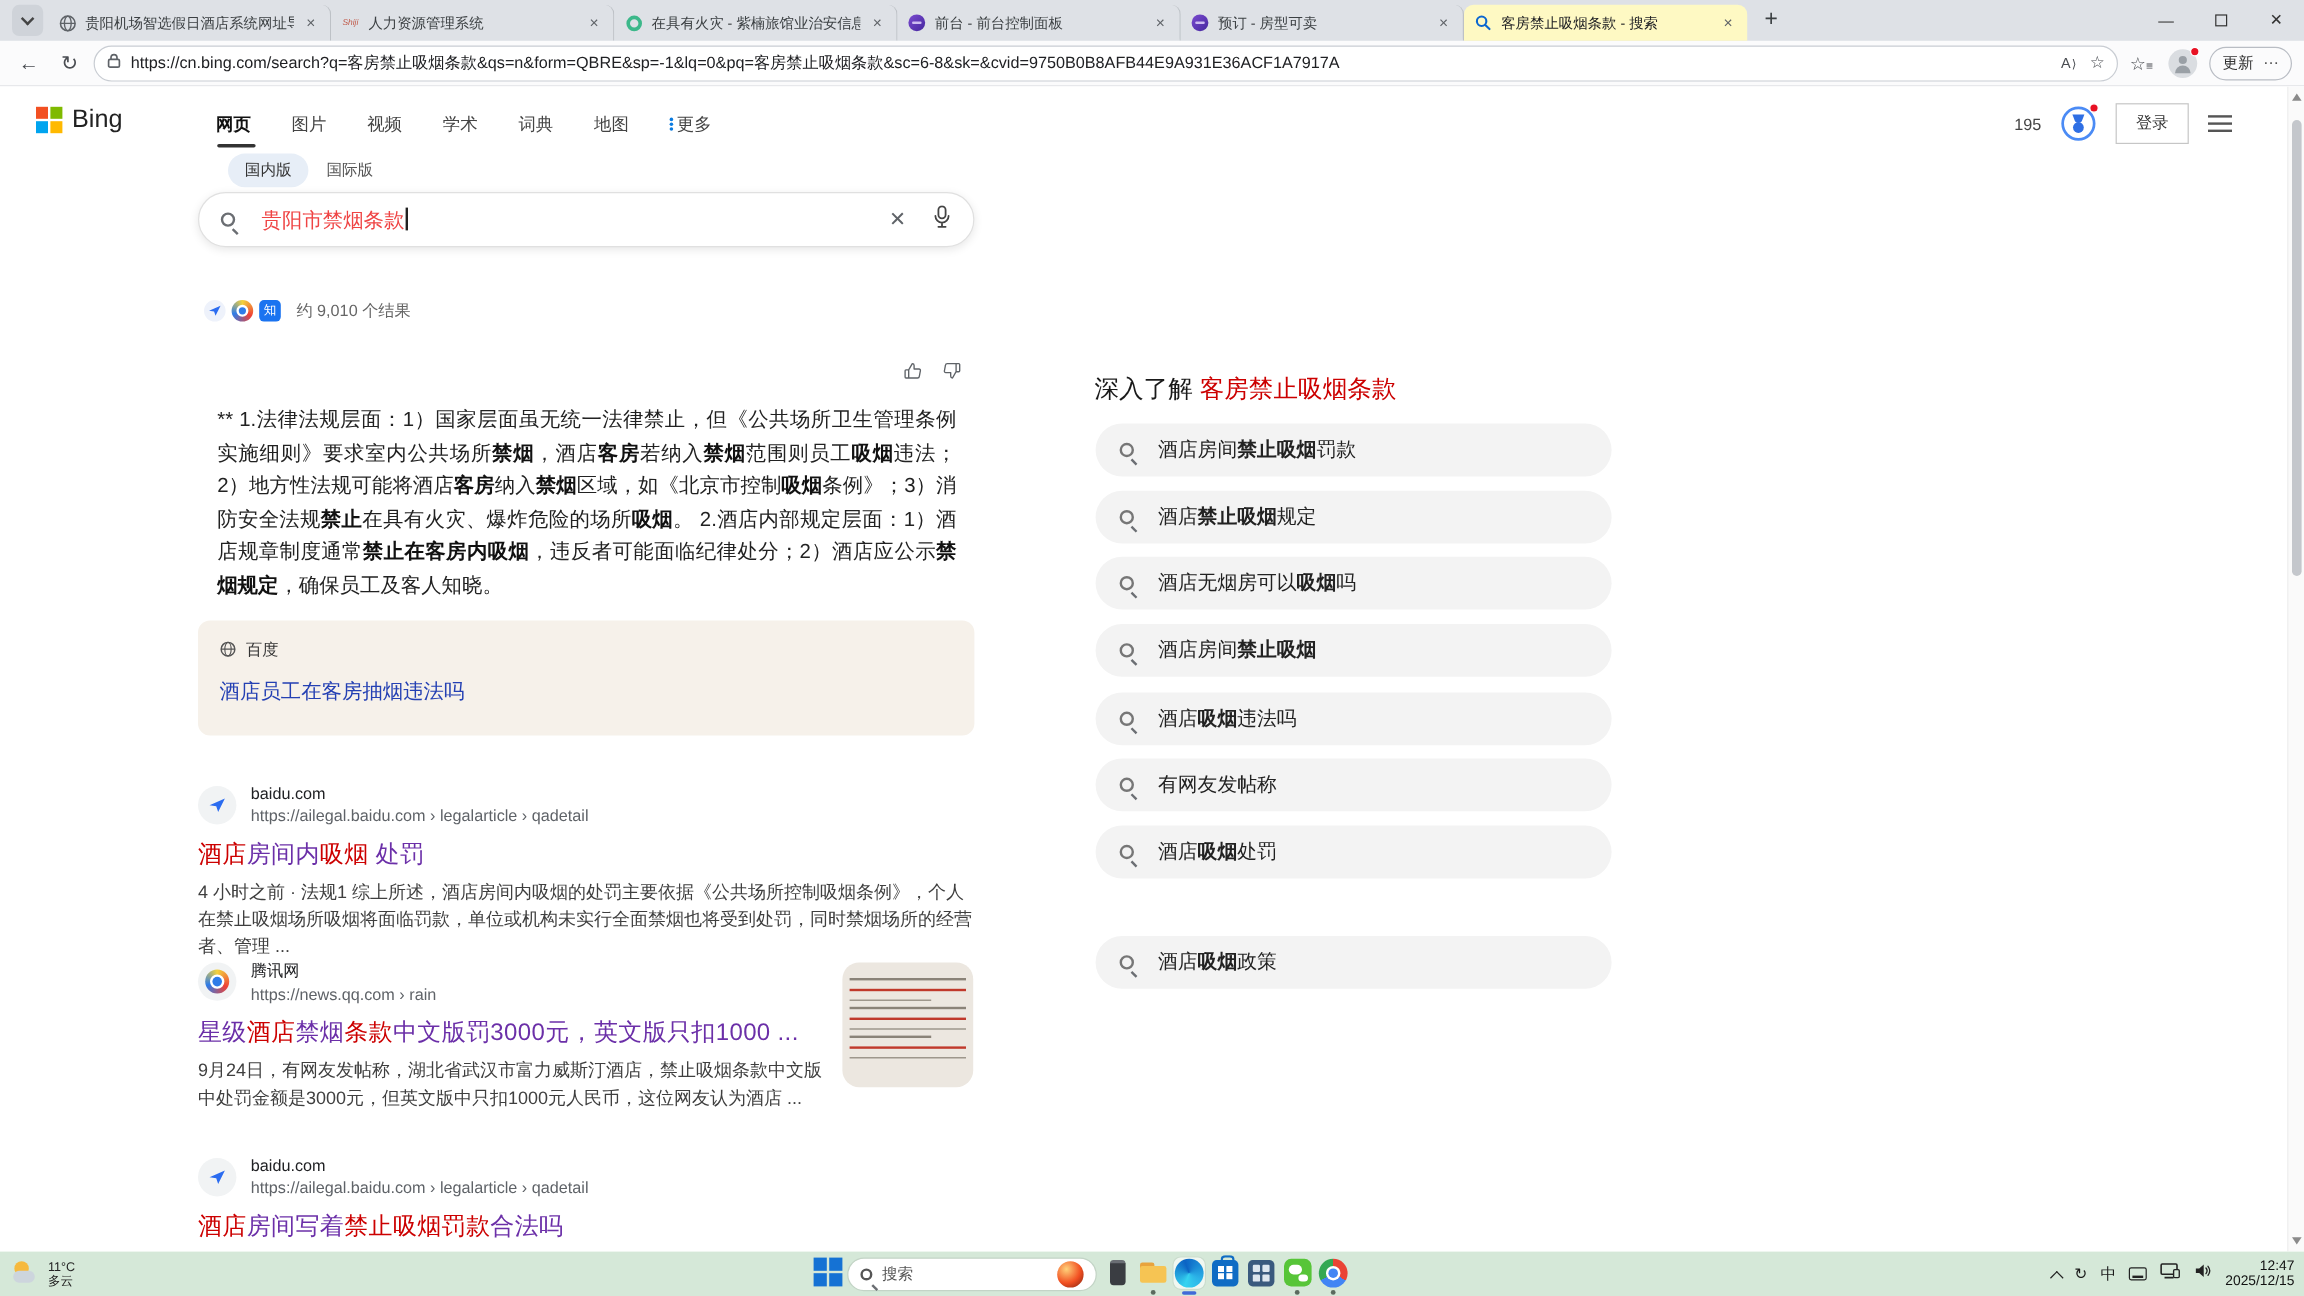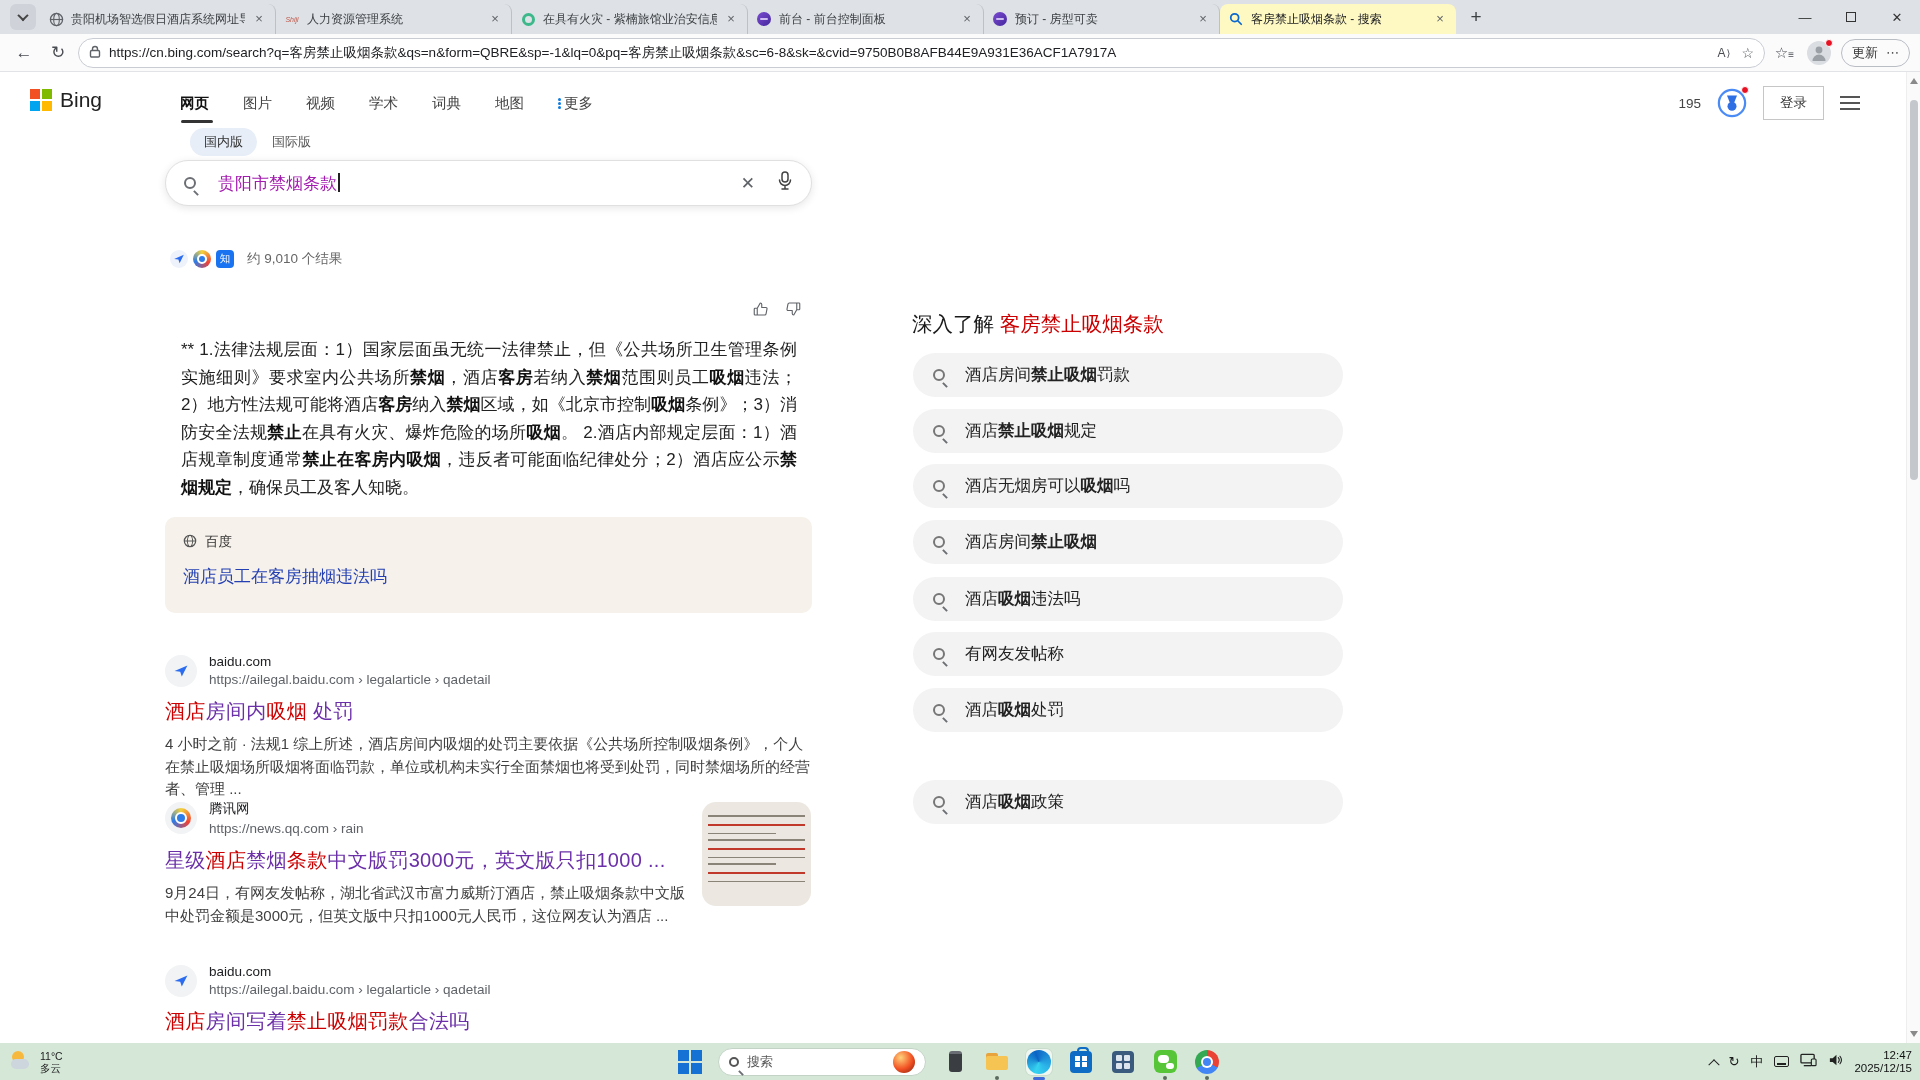--- a/index.html
+++ b/index.html
@@ -63,21 +63,21 @@
   .signin{border:1px solid #c6c6c6;background:#fff;font-size:13.5px;color:#333;padding:7px 16px;}
   .burger i{display:block;width:20px;height:2px;background:#555;margin:4px 0;}
 
   .regionpill{font-size:13px;color:#333;padding:5px 14px;border-radius:15px;}
   .regionpill.on{background:#e7eef7;}
   .regionpill.off{color:#555;}
 
   .searchbox{width:647px;height:46px;border:1px solid #e0e0e0;border-radius:23px;box-shadow:0 2px 8px rgba(0,0,0,.1);display:flex;align-items:center;padding:0 18px;background:#fff;}
   .mag{position:relative;width:12px;height:12px;border:2px solid #6b6e73;border-radius:50%;flex:none;}
   .mag::after{content:"";position:absolute;left:9px;top:11px;width:2px;height:6px;background:#6b6e73;transform:rotate(-45deg);}
-  .query{font-size:17px;color:#a21caf;margin-left:22px;flex:1;}
+  .query{font-size:17px;color:#ef4444;margin-left:22px;flex:1;}
   .caret{display:inline-block;width:1.5px;height:19px;background:#222;vertical-align:-3px;margin-left:1px;}
   .clearx{font-size:17px;color:#5f6368;margin-right:22px;}
 
   .cnt{display:flex;align-items:center;gap:5px;}
   .cnt .txt{font-size:13.5px;color:#666;margin-left:8px;}
   .cico{width:18px;height:18px;border-radius:50%;flex:none;display:flex;align-items:center;justify-content:center;}
   .cico-plane{background:#eef2fb;}
   .cico-qq{background:conic-gradient(#f3d23c,#ef4136 120deg,#2e7ce8 250deg,#f3d23c);position:relative;}
   .cico-qq::after{content:"";position:absolute;inset:4px;background:#fff;border-radius:50%;box-shadow:inset 0 0 0 2.5px #fff;border:2px solid #fff;}
   .cico-qq i{position:absolute;inset:6px;background:#2e7ce8;border-radius:50%;z-index:1;}
@@ -119,21 +119,21 @@
   .sbar .dn{position:absolute;bottom:6px;left:3px;width:0;height:0;border-left:4px solid transparent;border-right:4px solid transparent;border-top:6px solid #8a8a8a;}
   .sbar .thumb{position:absolute;top:28px;left:3px;width:8px;height:380px;border-radius:4px;background:#c4c7cc;}
 
   
   .taskbar{position:relative;height:37px;background:#d5e8d8;display:flex;align-items:center;}
   .weather{position:absolute;left:10px;display:flex;align-items:center;gap:6px;}
   .wicon{position:relative;width:24px;height:24px;}
   .wsun{position:absolute;left:2px;top:1px;width:12px;height:12px;border-radius:50%;background:#f6b93d;}
   .wcloud{position:absolute;left:1px;top:9px;width:18px;height:10px;border-radius:6px;background:#cdd5dd;}
   .wtxt{font-size:10.5px;color:#222;line-height:12px;}
-  .centerbar{position:absolute;left:678px;display:flex;align-items:center;gap:16px;}
+  .centerbar{position:absolute;left:678px;display:flex;gap:4px;}
   .winlogo{display:grid;grid-template-columns:11px 11px;grid-template-rows:11px 11px;gap:2px;}
   .winlogo i{background:#1572d4;display:block;}
   .tsearch{width:208px;height:28px;background:#fff;border:1px solid #c3d4c6;border-radius:14px;display:flex;align-items:center;padding:0 10px;gap:8px;}
   .tsearch .txt{font-size:13px;color:#555;flex:1;}
   .ball{width:22px;height:22px;border-radius:50%;background:radial-gradient(circle at 35% 30%,#ffd27a,#f25022 55%,#7a1f0e);}
   .tico{position:relative;width:26px;height:26px;display:flex;align-items:center;justify-content:center;}
   .tico .dot{position:absolute;bottom:-5px;left:50%;transform:translateX(-50%);width:4px;height:4px;border-radius:50%;background:#5b6b5e;}
   .edgebox{background:rgba(255,255,255,.65);border-radius:6px;box-shadow:0 0 0 1px rgba(0,0,0,.05);}
   .edgebox .bar{position:absolute;bottom:-5px;left:50%;transform:translateX(-50%);width:12px;height:3px;border-radius:2px;background:#3f6ad8;}
   .ic-dark{width:13px;height:21px;border-radius:3px;background:#3a3d42;border-top:3px solid #6a6e74;}

